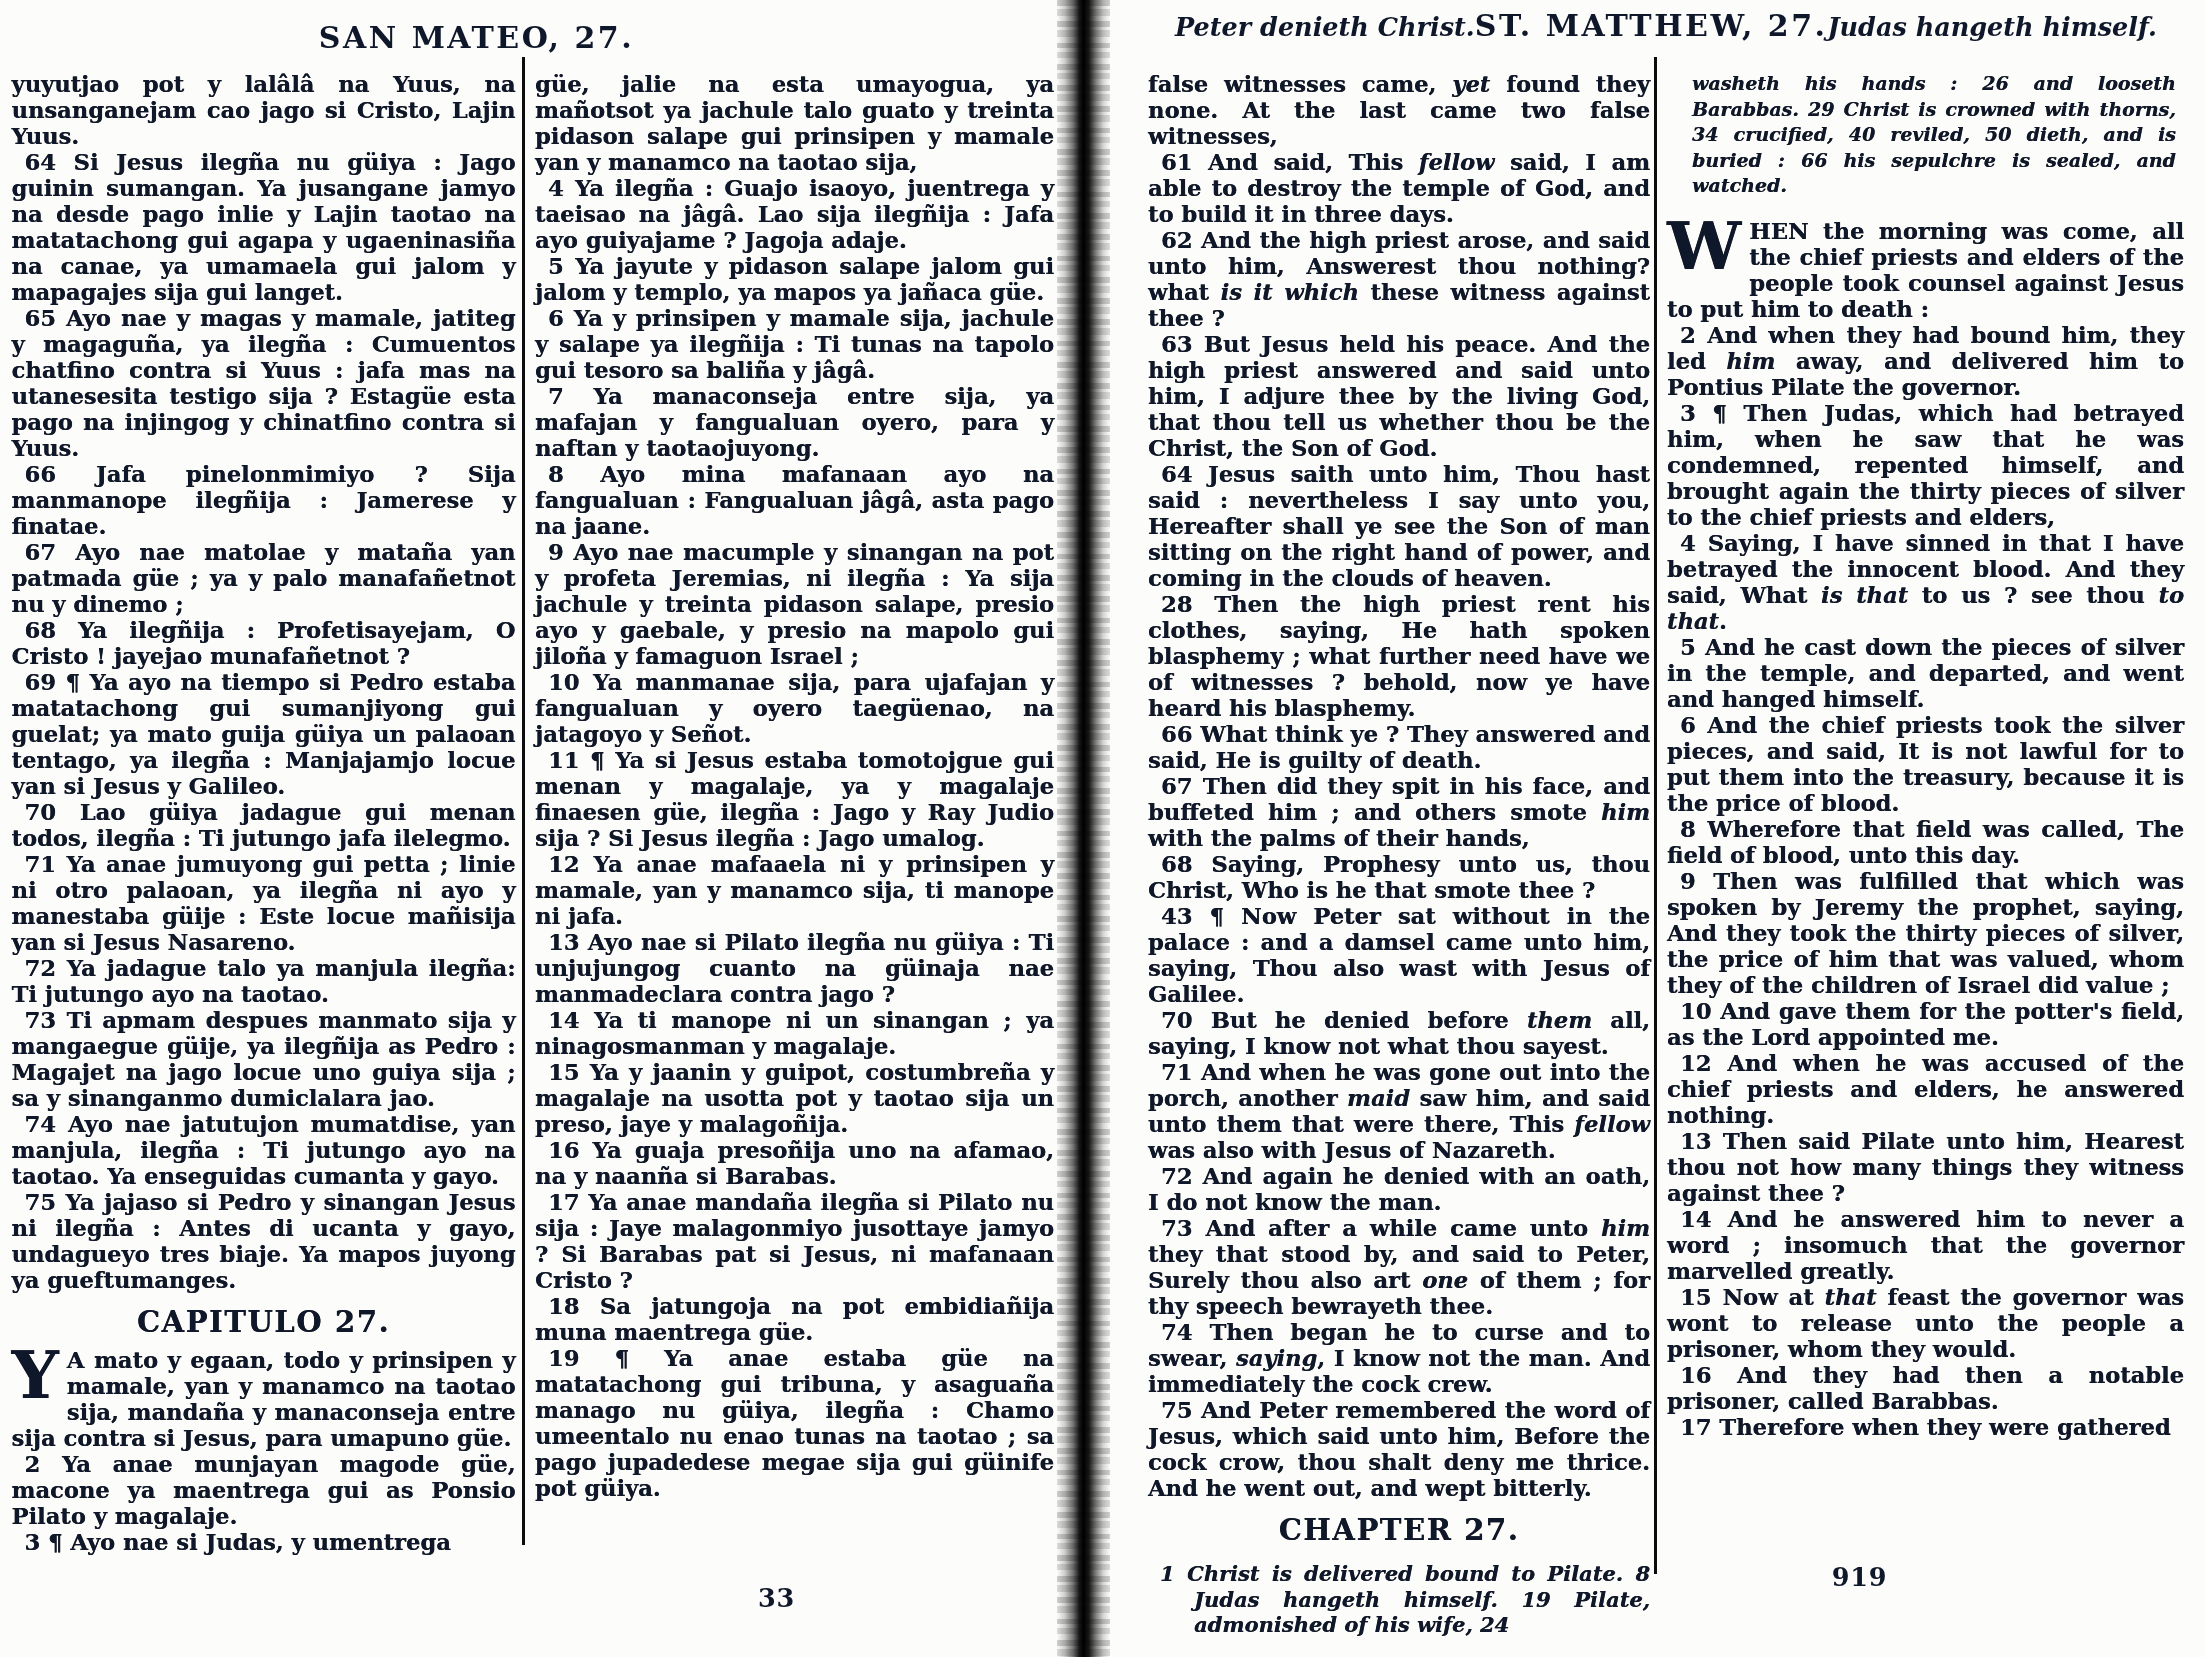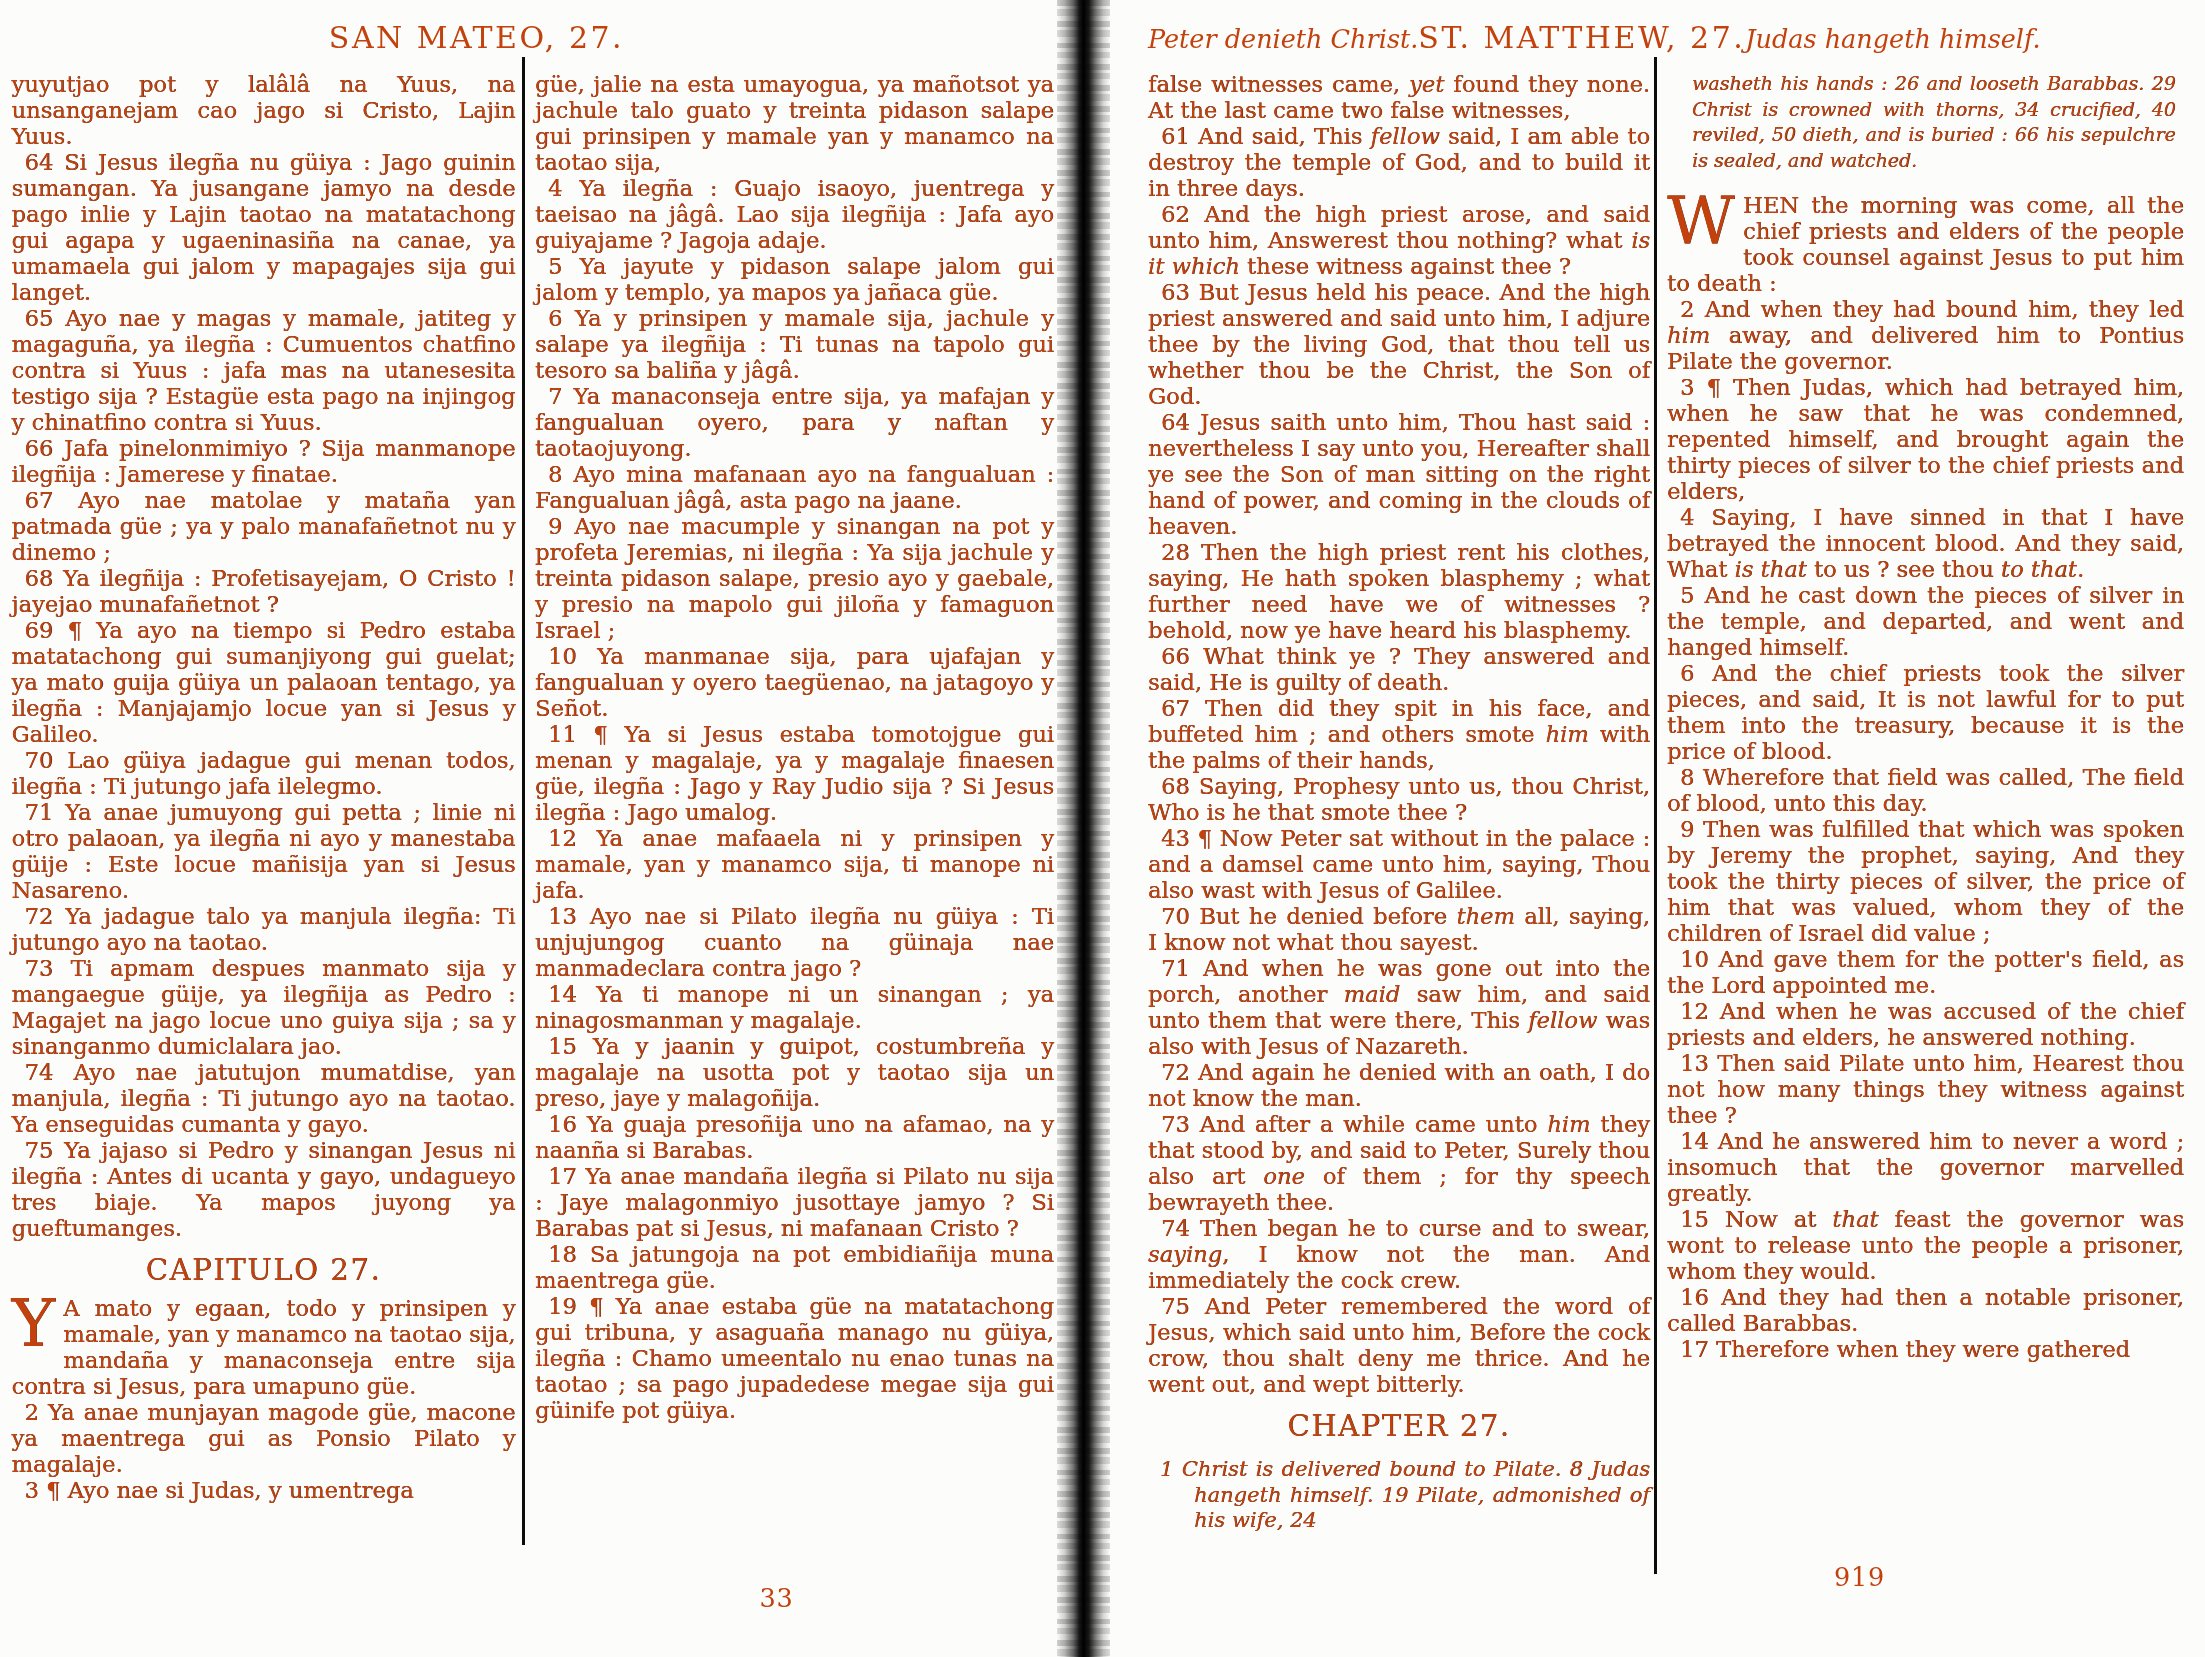--- a/index.html
+++ b/index.html
@@ -1,22 +1,23 @@
 <!DOCTYPE html>
 <html style="font-size:13px"><head>
 <meta charset="utf-8">
 <style>
   html,body{margin:0;padding:0;background:#e8e8e4;}
   .sheet{
     position:relative;
     width:2205px;height:1658px;
     background:#fcfcfa;
     font-family:"DejaVu Serif","Liberation Serif",serif;
-    color:#c2410c;
+    color:#0f172a;
     overflow:hidden;
+    font-weight:bold;
   }
   
   .gutter{
     position:absolute;top:0;left:1057px;width:53px;height:1658px;
     background:linear-gradient(90deg,
       rgba(10,10,10,0) 0%,
       rgba(10,10,10,0.18) 14%,
       rgba(10,10,10,0.55) 30%,
       rgba(5,5,5,0.92) 42%,
       #000 50%,
@@ -32,22 +33,22 @@
       rgba(0,0,0,0.25) 9px 15.6px, rgba(0,0,0,0) 15.6px 21.3px);
     mix-blend-mode:multiply;opacity:.5;
   }
   
   .hdr-left{
     position:absolute;top:20px;left:304px;width:345px;
     text-align:center;font-size:30px;letter-spacing:2.5px;
     white-space:nowrap;
   }
   .hdr-right{
-    position:absolute;top:20px;left:1148px;width:1036px;
-    display:flex;justify-content:flex-start;align-items:baseline;
+    position:absolute;top:8px;left:1148px;width:1036px;
+    display:flex;justify-content:center;align-items:baseline;
   }
   .hdr-right .run-head{font-style:italic;font-size:25.5px;white-space:nowrap;}
   .hdr-right .book-title{font-size:30px;letter-spacing:2.5px;white-space:nowrap;}
   
   .col{
     position:absolute;top:71px;
     font-size:22.6px;line-height:26px;
     text-align:justify;
     text-shadow:0.3px 0.2px 0 rgba(0,0,0,0.85);
   }

